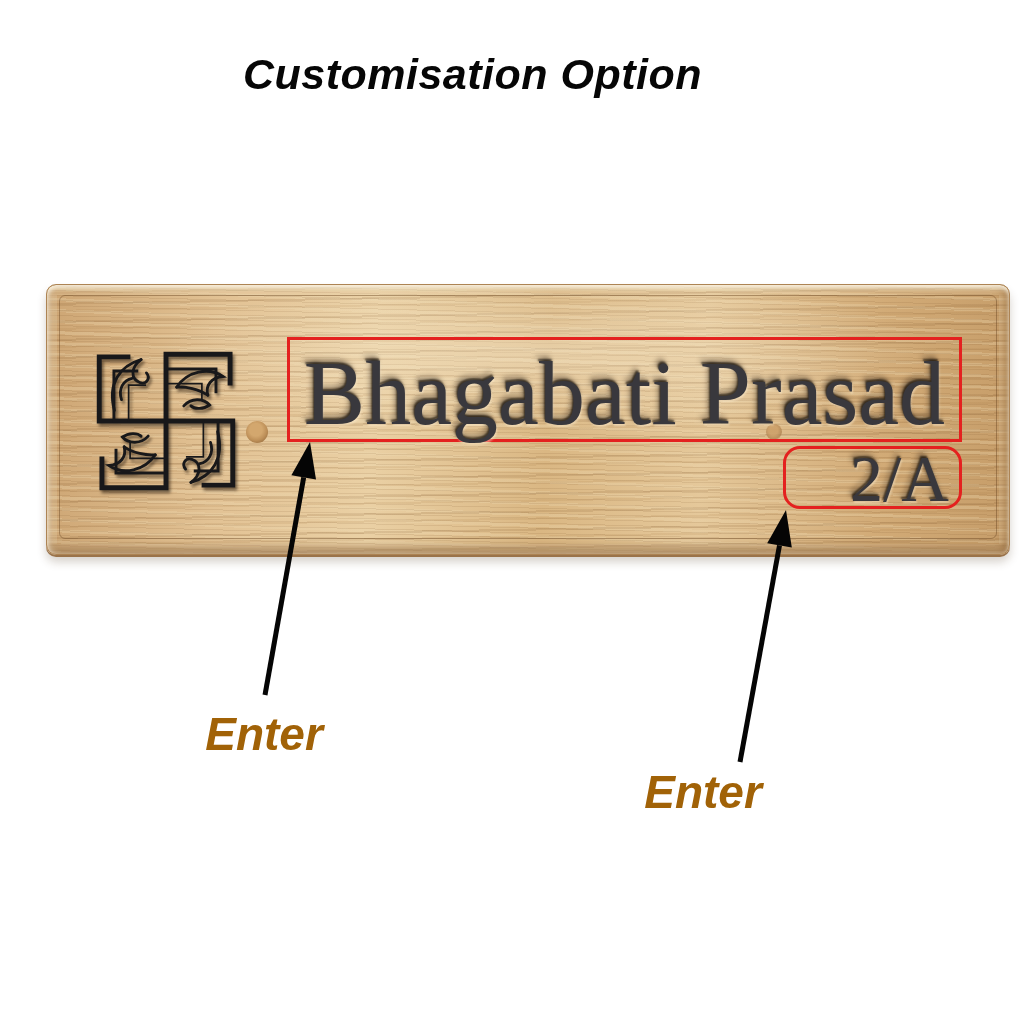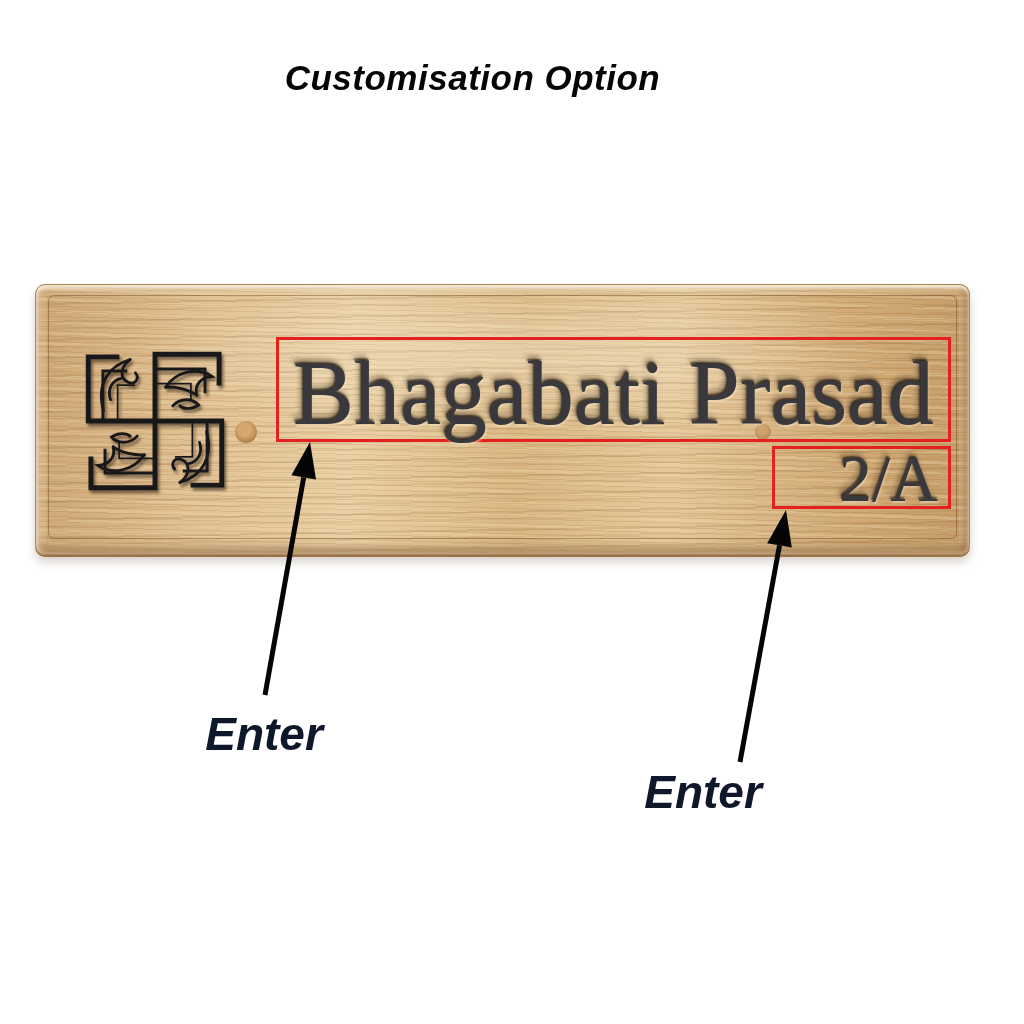--- a/index.html
+++ b/index.html
@@ -4,40 +4,41 @@
 <style>
   html,body{margin:0;padding:0;}
   body{
     width:1024px;height:1024px;position:relative;background:#ffffff;overflow:hidden;
     font-family:"Liberation Sans",sans-serif;
   }
   
   .title{
     position:absolute;left:0;top:50px;width:945px;text-align:center;
     font-family:"Liberation Sans",sans-serif;font-style:italic;font-weight:700;
-    font-size:35px;color:#060606;letter-spacing:.5px;margin-top:8px;
+    font-size:43px;color:#060606;letter-spacing:.5px;
   }
   
   .plank{
-    position:absolute;left:35px;top:284px;width:933px;height:269px;
+    position:absolute;left:46px;top:284px;width:933px;height:269px;
     border-radius:10px;border:1px solid #ad8454;
     background:
       radial-gradient(ellipse 58% 42% at 52% 26%, rgba(255,247,226,.38), rgba(255,247,226,0) 70%),
       repeating-linear-gradient(179deg, rgba(133,92,48,.17) 0 2px, rgba(0,0,0,0) 2px 7px, rgba(160,115,62,.13) 7px 9px, rgba(0,0,0,0) 9px 18px),
       repeating-linear-gradient(181.5deg, rgba(118,78,38,.12) 0 1px, rgba(0,0,0,0) 1px 5px),
       repeating-linear-gradient(2deg, rgba(238,218,178,.28) 0 3px, rgba(0,0,0,0) 3px 11px),
       linear-gradient(93deg,#cda573 0%,#e2c294 18%,#ead0a4 34%,#dab783 52%,#e5c89a 68%,#d2ab77 86%,#c69d69 100%);
     box-shadow:
       inset 0 3px 4px rgba(255,250,235,.85),
       inset 3px 0 6px rgba(255,245,225,.5),
       inset -5px 0 9px rgba(146,103,56,.45),
       inset 0 -7px 9px rgba(130,90,48,.55),
       inset 0 0 0 10px rgba(242,223,186,.22),
       0 2px 0 #9a734a,
       0 7px 10px rgba(70,45,20,.22);
+    padding-left: 29px;
   }
   .groove{
     position:absolute;left:12px;right:12px;top:10px;bottom:15px;
     border:1.5px solid rgba(105,68,34,.45);border-radius:6px;pointer-events:none;
   }
   .knot{position:absolute;border-radius:50%;pointer-events:none;}
   .knot-1{
     left:199px;top:136px;width:22px;height:22px;
     background:radial-gradient(circle at 45% 40%, #d3a76e 0 35%, #bd8f58 60%, rgba(150,105,55,.85) 78%, rgba(150,105,55,0) 85%);
   }
@@ -48,35 +49,35 @@
   
   .emblem{
     position:absolute;left:30px;top:47px;width:178px;height:178px;
     filter:drop-shadow(2px 3px 1.5px rgba(45,32,18,.6));
   }
   
   .hl{position:absolute;border:3px solid #e4211f;box-sizing:border-box;}
   .hl-name{left:240px;top:52px;width:675px;height:105px;
     display:flex;align-items:center;justify-content:center;padding-top:6px;}
   .hl-address{left:736px;top:161px;width:179px;height:63px;
-    display:flex;align-items:center;justify-content:flex-end;padding:2px 10px 0 0;}
+    display:flex;align-items:center;justify-content:flex-end;padding:2px 10px 0 0;border-radius:17px;}
   
   .engraved{
     font-family:"Liberation Serif",serif;color:#39383d;white-space:nowrap;
     text-shadow:-1px -2px 2px rgba(22,16,10,.75), -3px -5px 5px rgba(40,28,18,.4),
                  1px 2px 2px rgba(255,240,210,.45);
   }
   .name-text{font-size:92px;line-height:1;}
   .address-text{font-size:66px;line-height:1;}
   
   .arrows{position:absolute;left:0;top:0;width:1024px;height:1024px;pointer-events:none;}
   .anno-label{
     position:absolute;transform:translateX(-50%);text-align:center;
     font-family:"Liberation Sans",sans-serif;font-style:italic;font-weight:700;
-    font-size:46px;line-height:1.22;color:#0f172a;white-space:nowrap;
+    font-size:46px;line-height:1.22;color:#a16207;white-space:nowrap;
   }
   .label-name{left:264px;top:706px;}
   .label-address{left:703px;top:764px;}
 </style>
 </head>
 <body>
 
 <div class="title">Customisation Option</div>
 
 <div class="plank">

